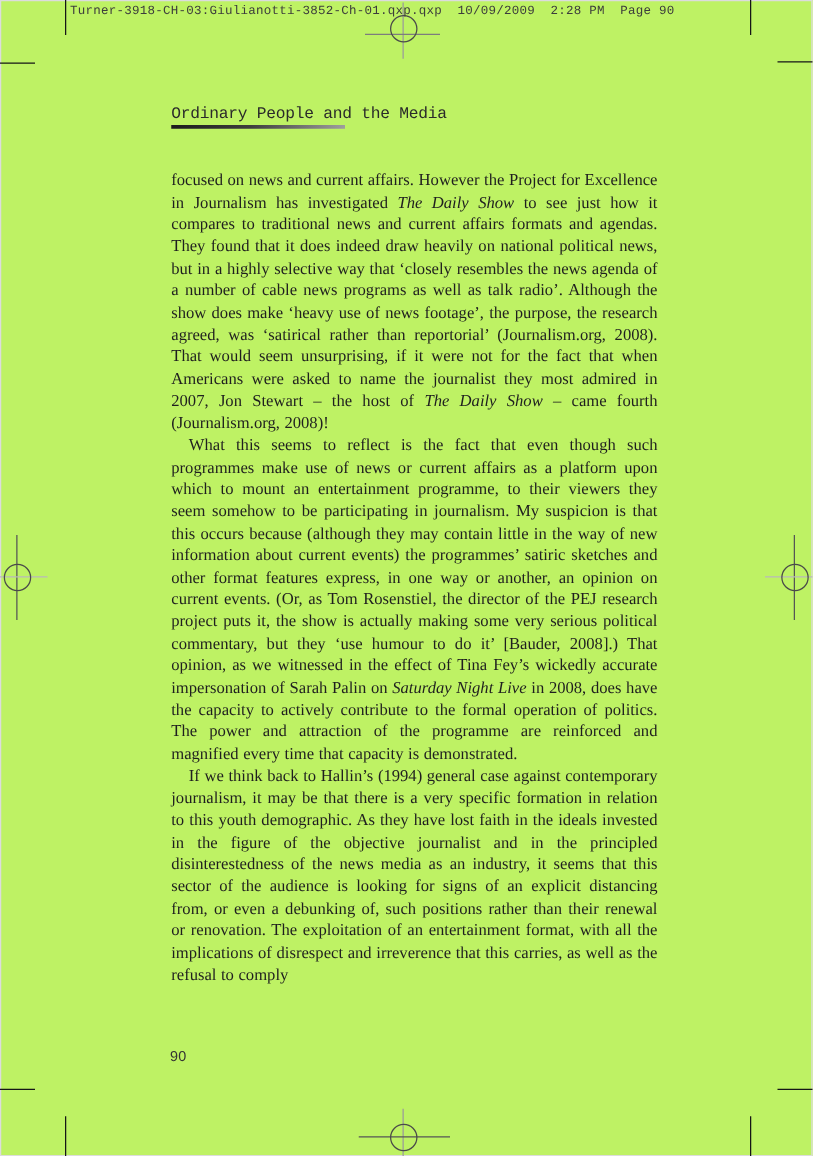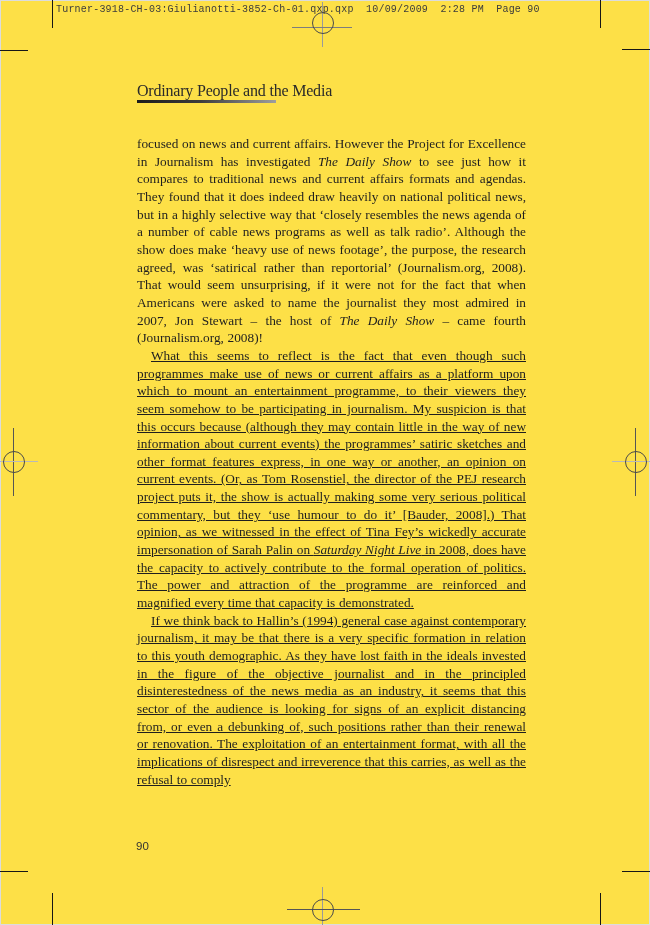--- a/index.html
+++ b/index.html
@@ -5,21 +5,21 @@
   html,body{margin:0;padding:0;}
   body{
     width:650px;height:925px;
     background:#ffffff;
     font-family:"Liberation Serif", serif;
     position:relative;
     overflow:hidden;
   }
   .page{
     position:absolute;inset:0;
-    background:#fde047;
+    background:#bef264;
     box-shadow:inset 0 0 0 1px #dcdcdc;
   }
   
   .proof-header{
     position:absolute;left:56px;top:3px;
     font-family:"Liberation Mono", monospace;
     font-size:10px;line-height:13px;
     color:#3c3c3c;
     white-space:pre;
     letter-spacing:0.2px;
@@ -50,40 +50,40 @@
   .reg.left .hl{left:0;top:461px;width:38px;height:1px;background:#b9b9b9;}
   .reg.right .circle{left:625px;top:451px;}
   .reg.right .vl{left:635px;top:428px;width:1px;height:68px;background:#555;}
   .reg.right .hl{left:612px;top:461px;width:38px;height:1px;background:#b9b9b9;}
   .reg.bottom .circle{left:312px;top:899px;}
   .reg.bottom .vl{left:322px;top:887px;width:1px;height:38px;background:#9a9a9a;}
   .reg.bottom .hl{left:287px;top:909px;width:73px;height:1px;background:#555;}
   
   .running-head{
     position:absolute;left:137px;top:84px;
-    font-family:Liberation Serif, serif;
-    font-size:16px;line-height:13px;
+    font-family:Liberation Mono, monospace;
+    font-size:13px;line-height:13px;
     letter-spacing:-0.2px;
     color:#2a2a2a;
   }
   .running-head-rule{
     position:absolute;left:137px;top:100px;
     width:139px;height:3px;
     background:linear-gradient(to right,#1c1c1c 0%,#3c3c3c 45%,#9e9e9e 100%);
   }
   
   .body-text{
     position:absolute;left:137px;top:135px;width:389px;
     font-family:"Liberation Serif", serif;
     font-size:13.3px;line-height:17.65px;
     color:#1f1f1f;
     text-align:justify;
   }
   .body-text p{margin:0;hyphens:auto;-webkit-hyphens:auto;word-spacing:0.3px;}
-  .body-text p.indent{text-indent:14px;text-decoration:underline;}
+  .body-text p.indent{text-indent:14px;}
   .body-text i{font-style:italic;}
   
   .folio{
     position:absolute;left:136px;top:840px;
     font-family:"Liberation Sans", sans-serif;
     font-size:11.5px;color:#333;
     letter-spacing:0.2px;
     text-align:center;
   }
 </style>

